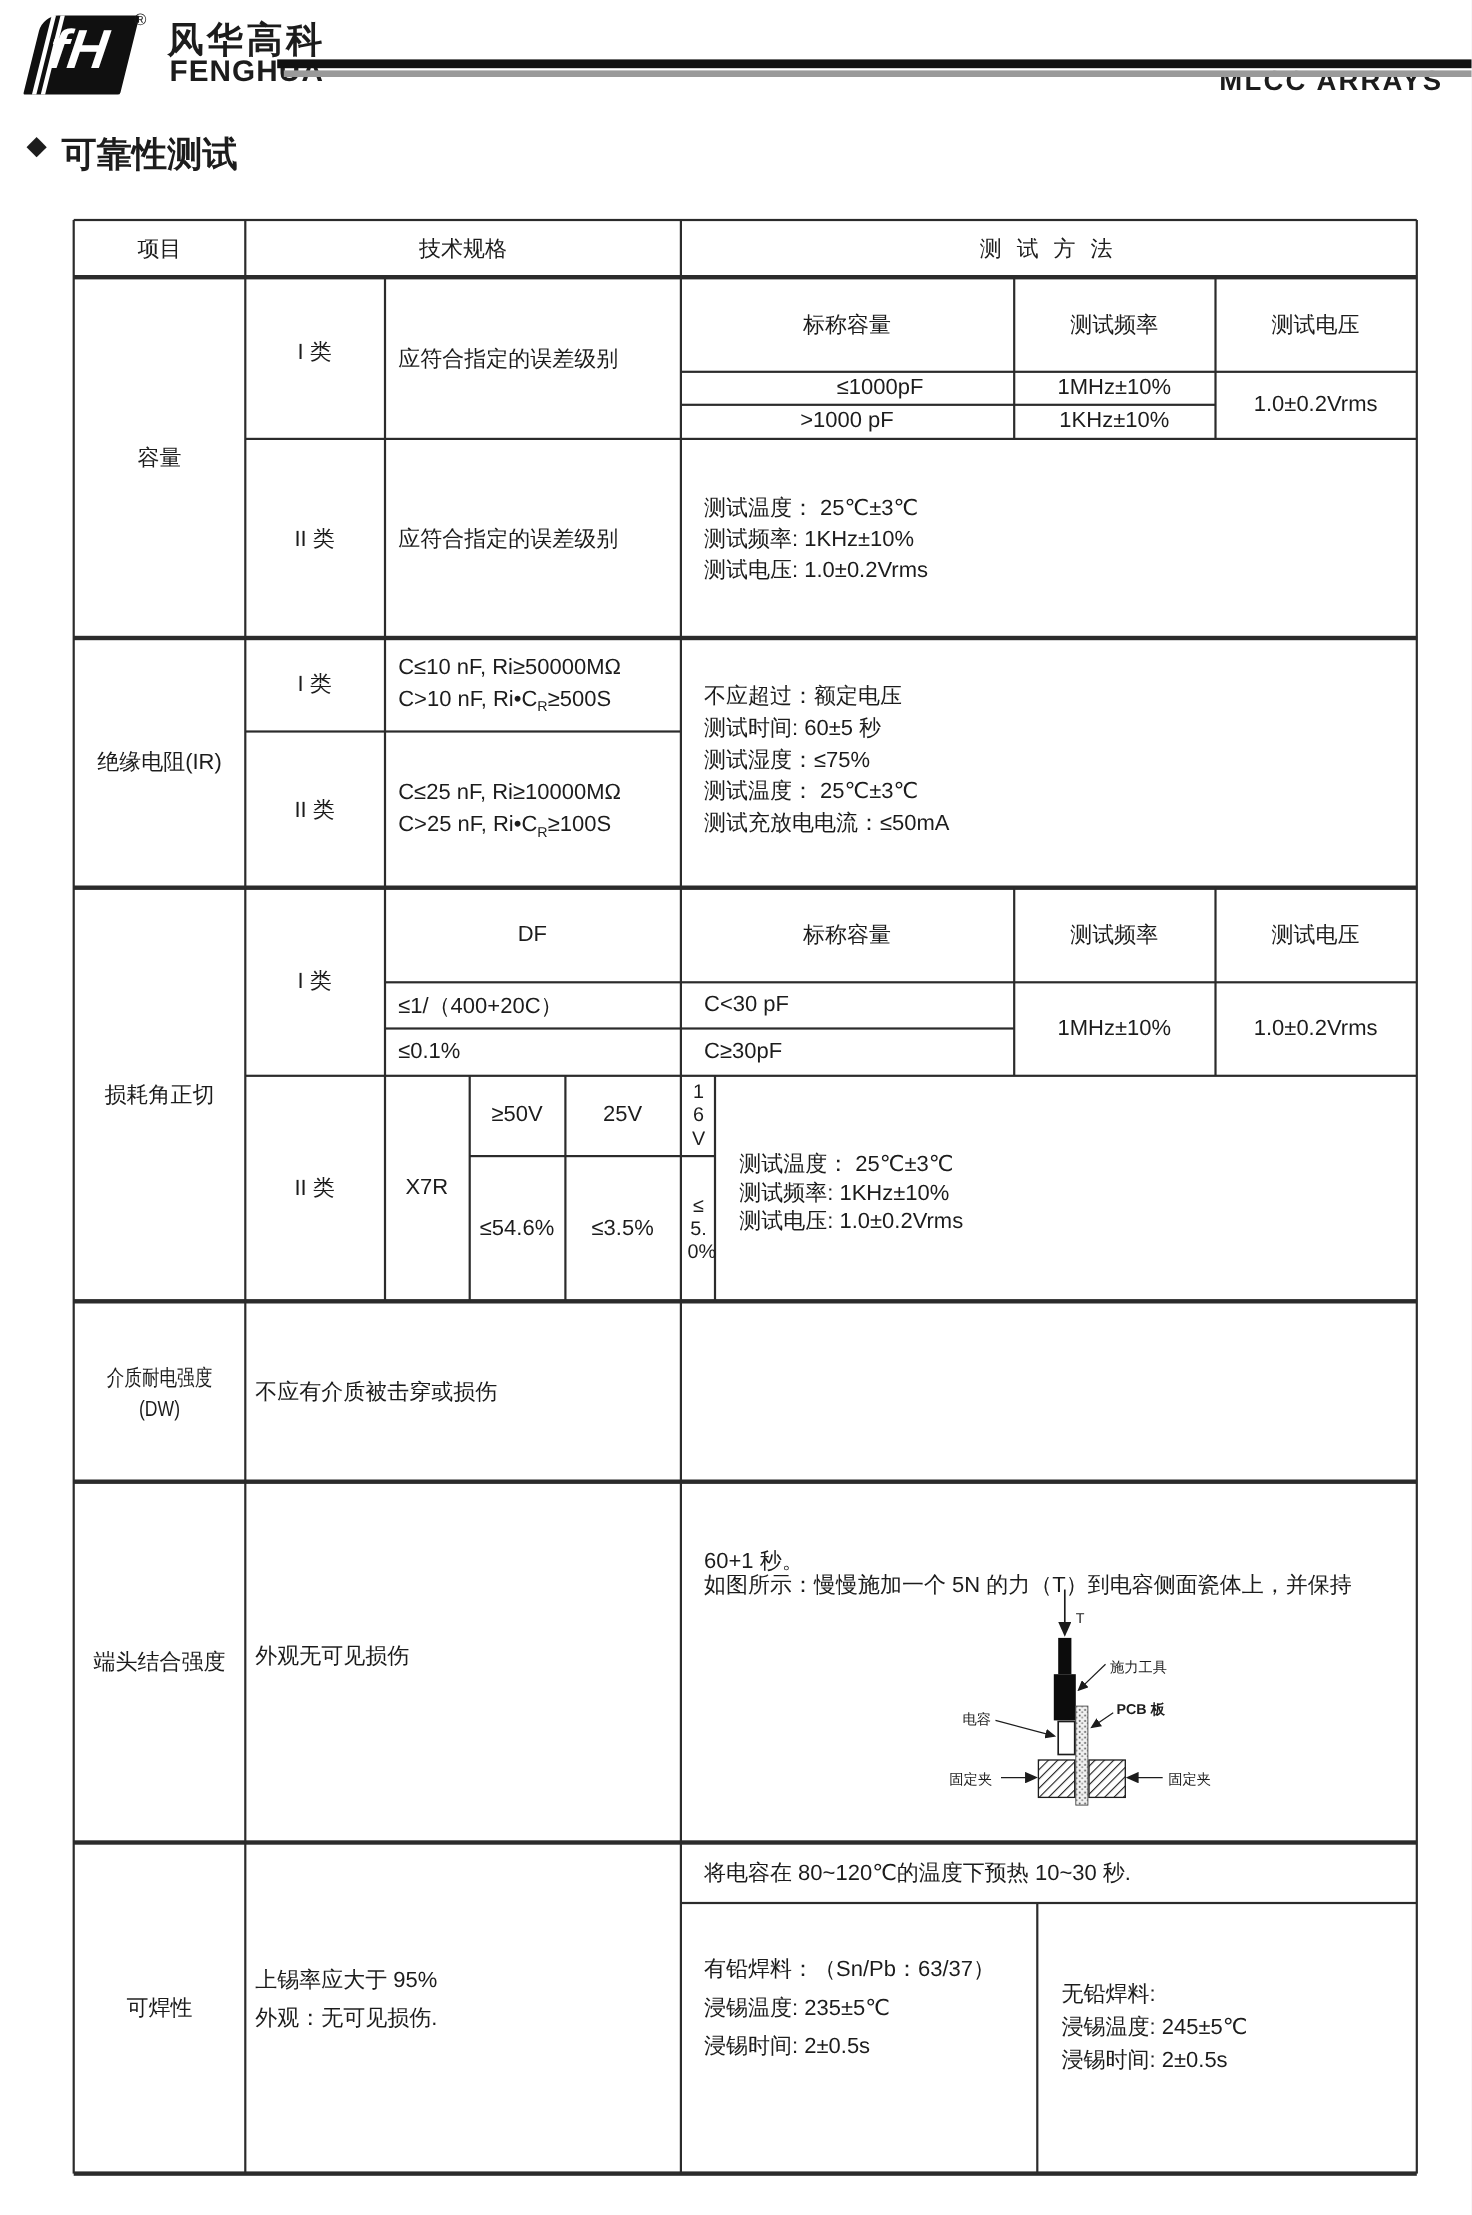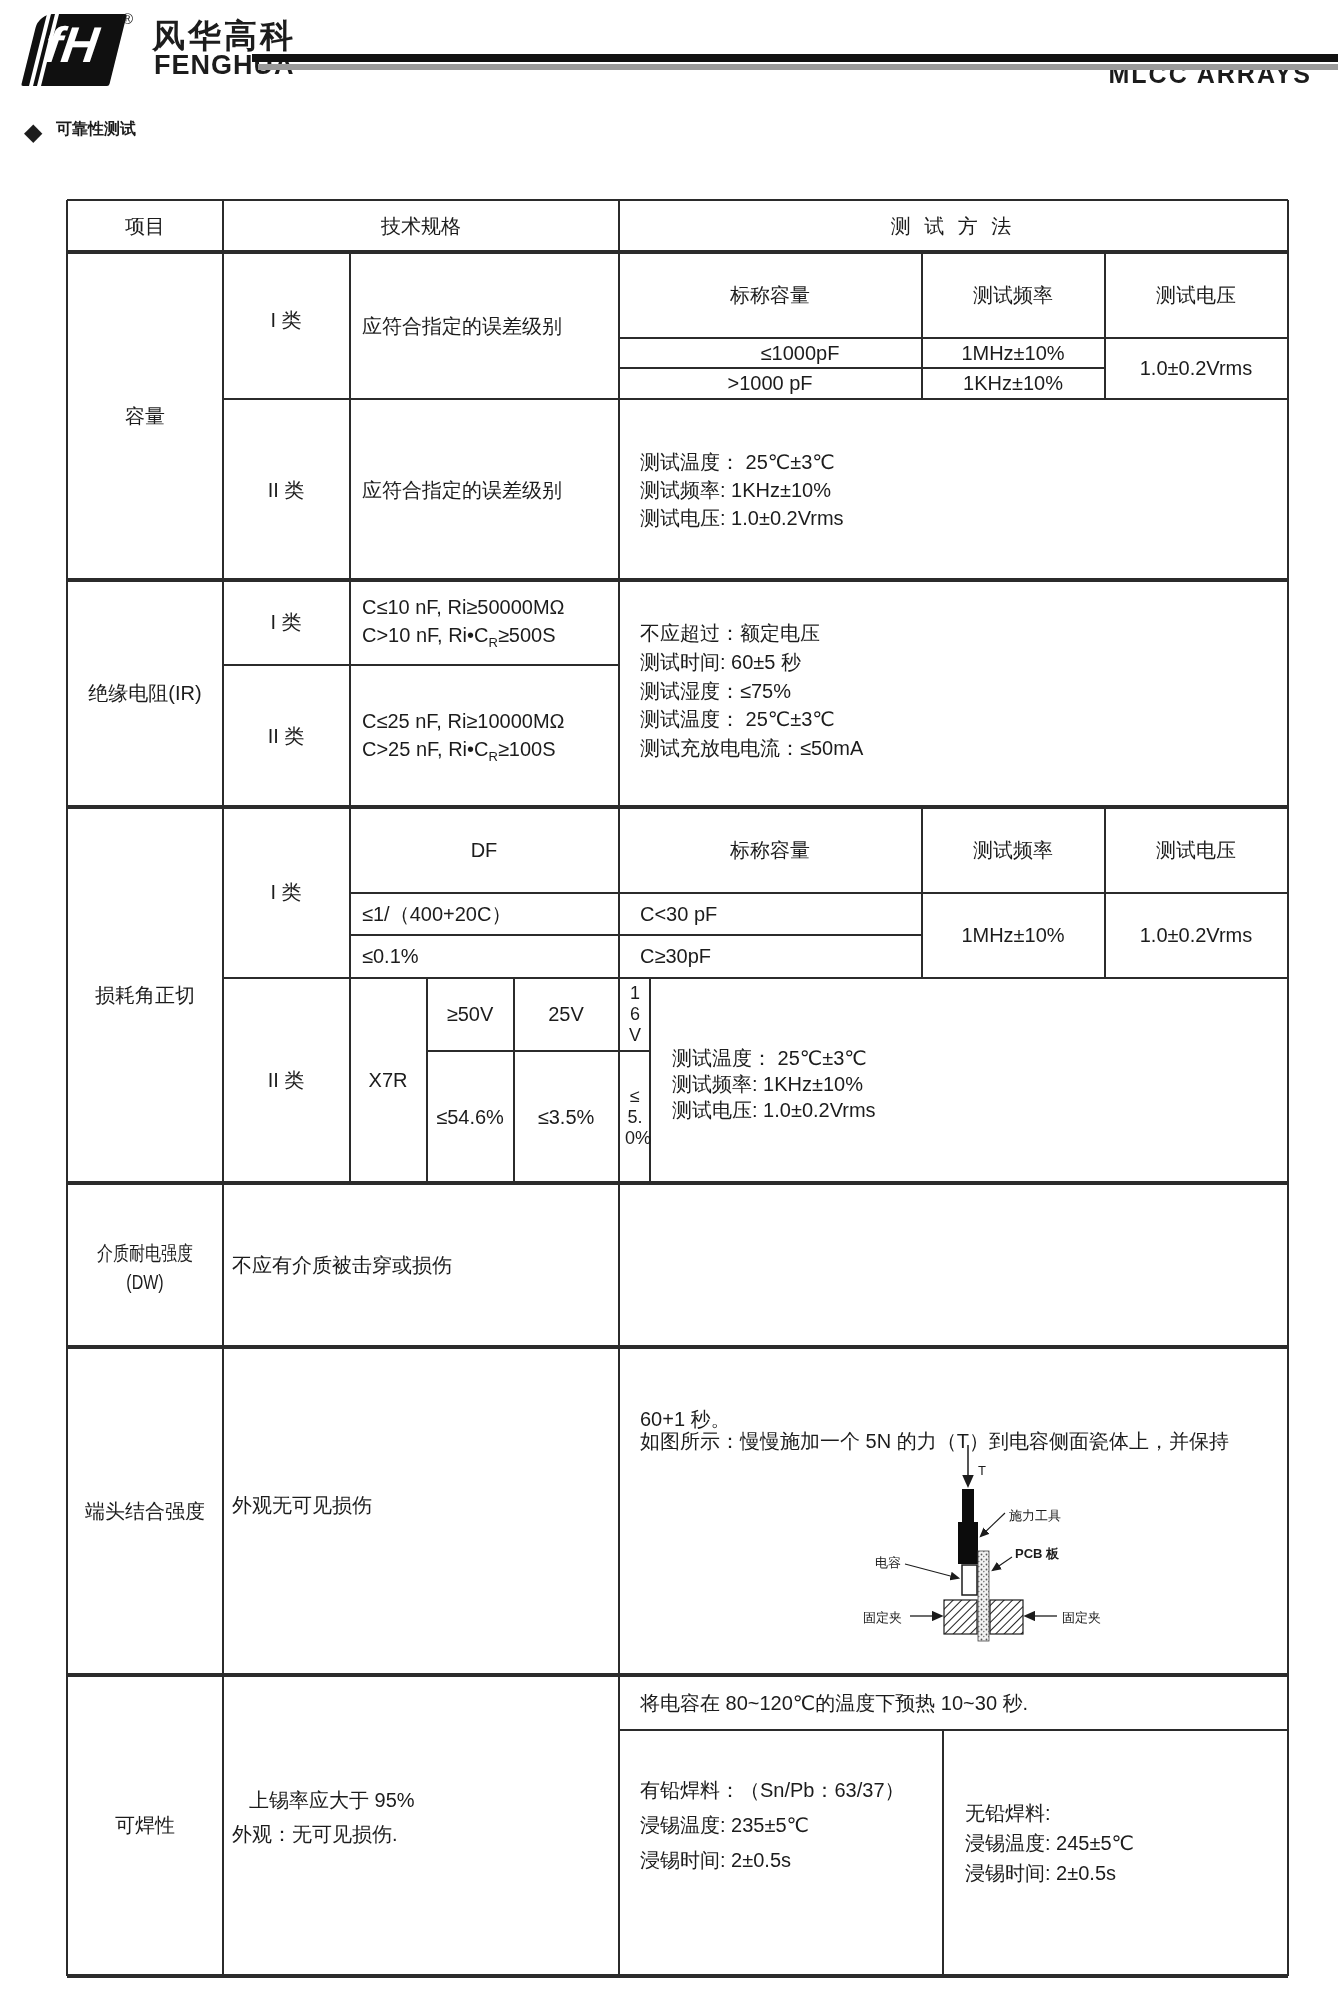--- a/index.html
+++ b/index.html
@@ -17,21 +17,21 @@
   .logo{position:absolute;left:30px;top:14px;width:88px;height:72px;background:#101010;
         transform:skewX(-14deg);border-radius:14px 2px 2px 2px;}
   .logo .fh{position:absolute;left:14px;top:2px;font-size:50px;font-weight:bold;font-style:italic;
         color:#ffffff;transform:skewX(6deg);}
   .logo .s1,.logo .s2{position:absolute;top:0;width:4px;height:72px;background:#ffffff;}
   .logo .s1{left:8px;} .logo .s2{left:16px;}
   .reg{position:absolute;left:122px;top:10px;font-size:15px;}
   .rule-b{position:absolute;left:252px;top:54px;width:1086px;height:8px;background:#111;}
   .rule-g{position:absolute;left:258px;top:64px;width:1080px;height:6px;background:#9a9a9a;}
   .title-d{position:absolute;left:24px;top:118px;font-size:24px;}
-  .title-t{position:absolute;left:56px;top:119px;font-size:16px;font-weight:bold;}
+  .title-t{position:absolute;left:56px;top:119px;font-size:32px;font-weight:bold;}
   sub{font-size:13px;}
   svg text{font-size:13px;fill:#1c1c1c;}
 </style>
 </head>
 <body>
 
 <div id="page">
 
   <div class="logo">
     <div class="s1"></div>
@@ -176,21 +176,21 @@
     <text x="154" y="77">施力工具</text>
     <line x1="157" y1="114" x2="138" y2="127" stroke="#1c1c1c" stroke-width="1.1" marker-end="url(#ah)"></line>
     <text x="160" y="115" font-weight="bold">PCB 板</text>
     <line x1="50" y1="121" x2="103" y2="135" stroke="#1c1c1c" stroke-width="1.1" marker-end="url(#ah)"></line>
     <text x="20" y="124">电容</text>
     <text x="8" y="179">固定夹</text>
     <text x="207" y="179">固定夹</text>
   </svg>
 
   <div class="t tc" style="left:145px;top:1825px">可焊性</div>
-  <div class="t tl" style="left:249px;top:1800px">上锡率应大于 95%</div>
+  <div class="t tl" style="left:232px;top:1800px">上锡率应大于 95%</div>
   <div class="t tl" style="left:232px;top:1834px">外观：无可见损伤.</div>
   <div class="t tl" style="left:640px;top:1703px">将电容在 80~120℃的温度下预热 10~30 秒.</div>
   <div class="t tl" style="left:640px;top:1790px">有铅焊料：（Sn/Pb：63/37）</div>
   <div class="t tl" style="left:640px;top:1825px">浸锡温度: 235±5℃</div>
   <div class="t tl" style="left:640px;top:1860px">浸锡时间: 2±0.5s</div>
   <div class="t tl" style="left:965px;top:1813px">无铅焊料:</div>
   <div class="t tl" style="left:965px;top:1843px">浸锡温度: 245±5℃</div>
   <div class="t tl" style="left:965px;top:1873px">浸锡时间:  2±0.5s</div>
 
 </div>

